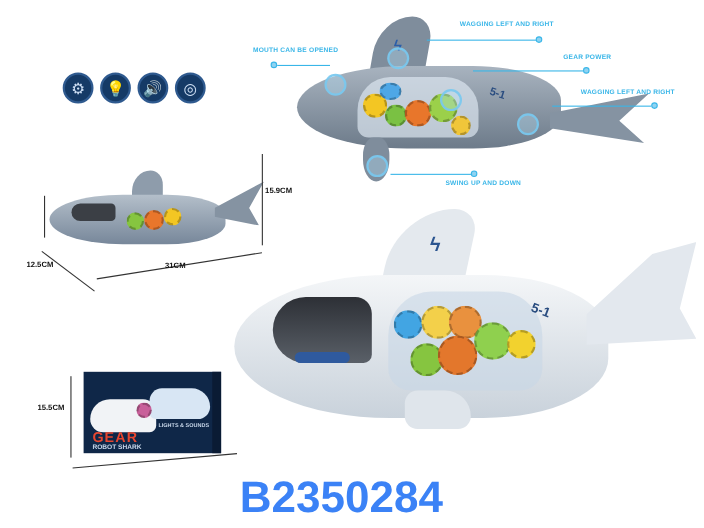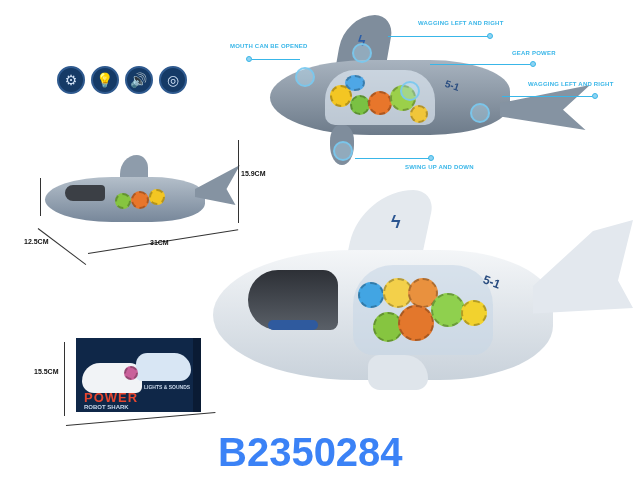--- a/index.html
+++ b/index.html
@@ -129,20 +129,20 @@
   </div>
   <div class="abs" style="left:320px; top:30px; width:100px; height:110px; background:#e3e8ee; clip-path:polygon(0 60%,60% 10%,100% 0,85% 55%,100% 80%,0 85%);"></div>
   <div class="abs" style="left:155px; top:165px; width:60px; height:35px; background:#dfe5eb; border-radius:20px 40px 20px 20px;"></div>
 </div>
 
 <div class="abs box">
   <div class="abs" style="left:6px; top:25px; width:60px; height:30px; background:#f1f3f6; border-radius:30px 20px 10px 20px;"></div>
   <div class="abs" style="left:60px; top:15px; width:55px; height:28px; background:#d8e6f4; border-radius:20px 30px 20px 10px;"></div>
   <div class="abs gear" style="left:48px; top:28px; width:14px; height:14px; background:#c9609a;"></div>
   <div class="abs box-sub" style="left:68px; top:46px;">LIGHTS &amp; SOUNDS</div>
-  <div class="abs box-title" style="left:8px; top:52px;">POWER</div>
+  <div class="abs box-title" style="left:8px; top:52px;">GEAR</div>
   <div class="abs box-sub" style="left:8px; top:66px; font-size:6px;">ROBOT SHARK</div>
 </div>
 <div class="abs dim" style="left:64px; top:342px; width:1px; height:74px;"></div>
 <div class="abs dim-label" style="left:34px; top:368px;">15.5CM</div>
 <div class="abs dim" style="left:66px; top:425px; width:150px; transform:rotate(-5deg); transform-origin:left; height:1px;"></div>
 
 <div class="abs code">B2350284</div>
 
 </body></html>

